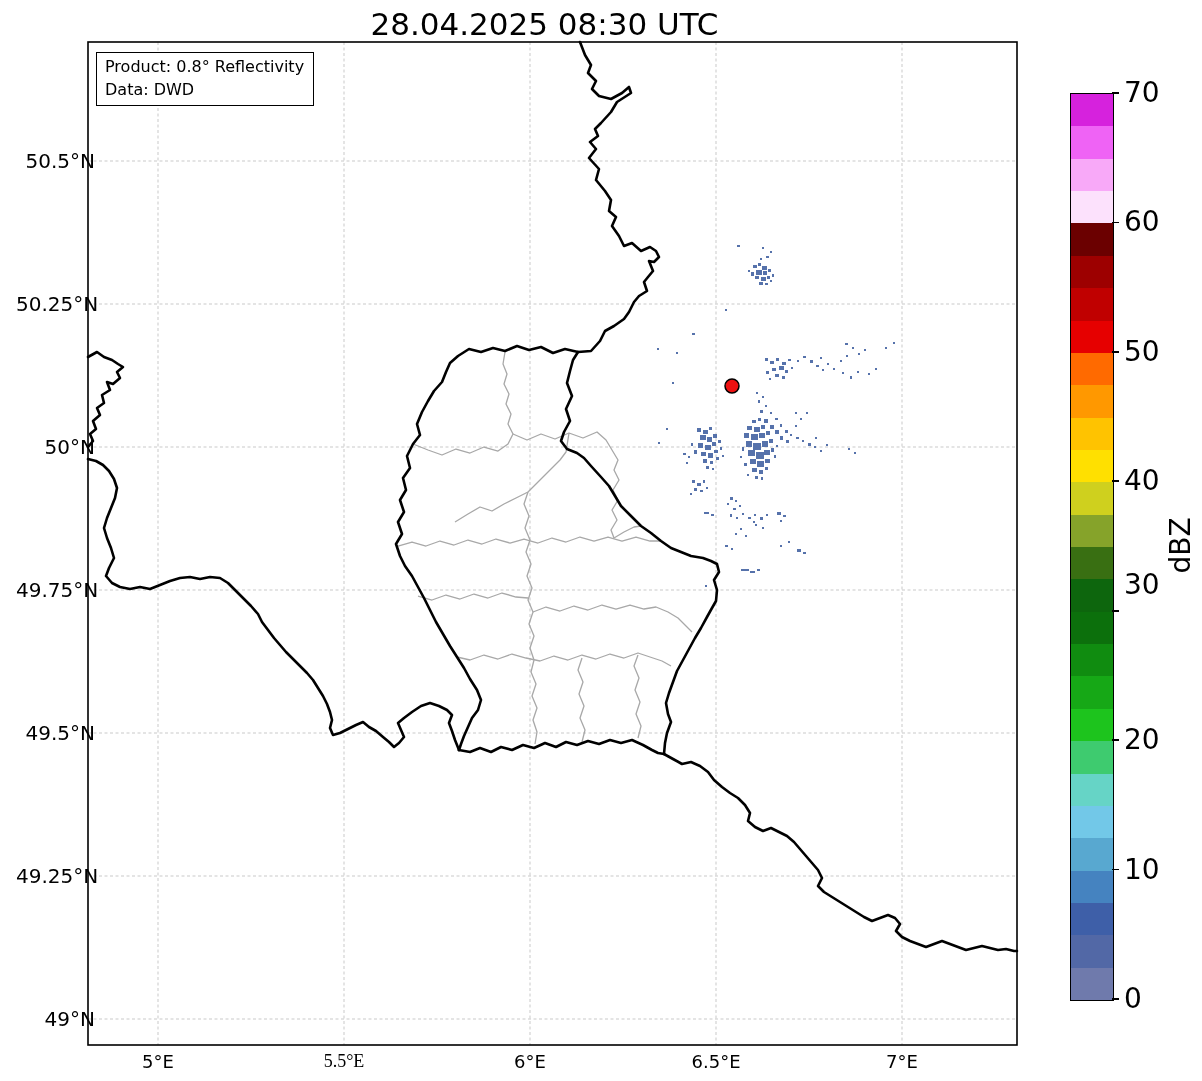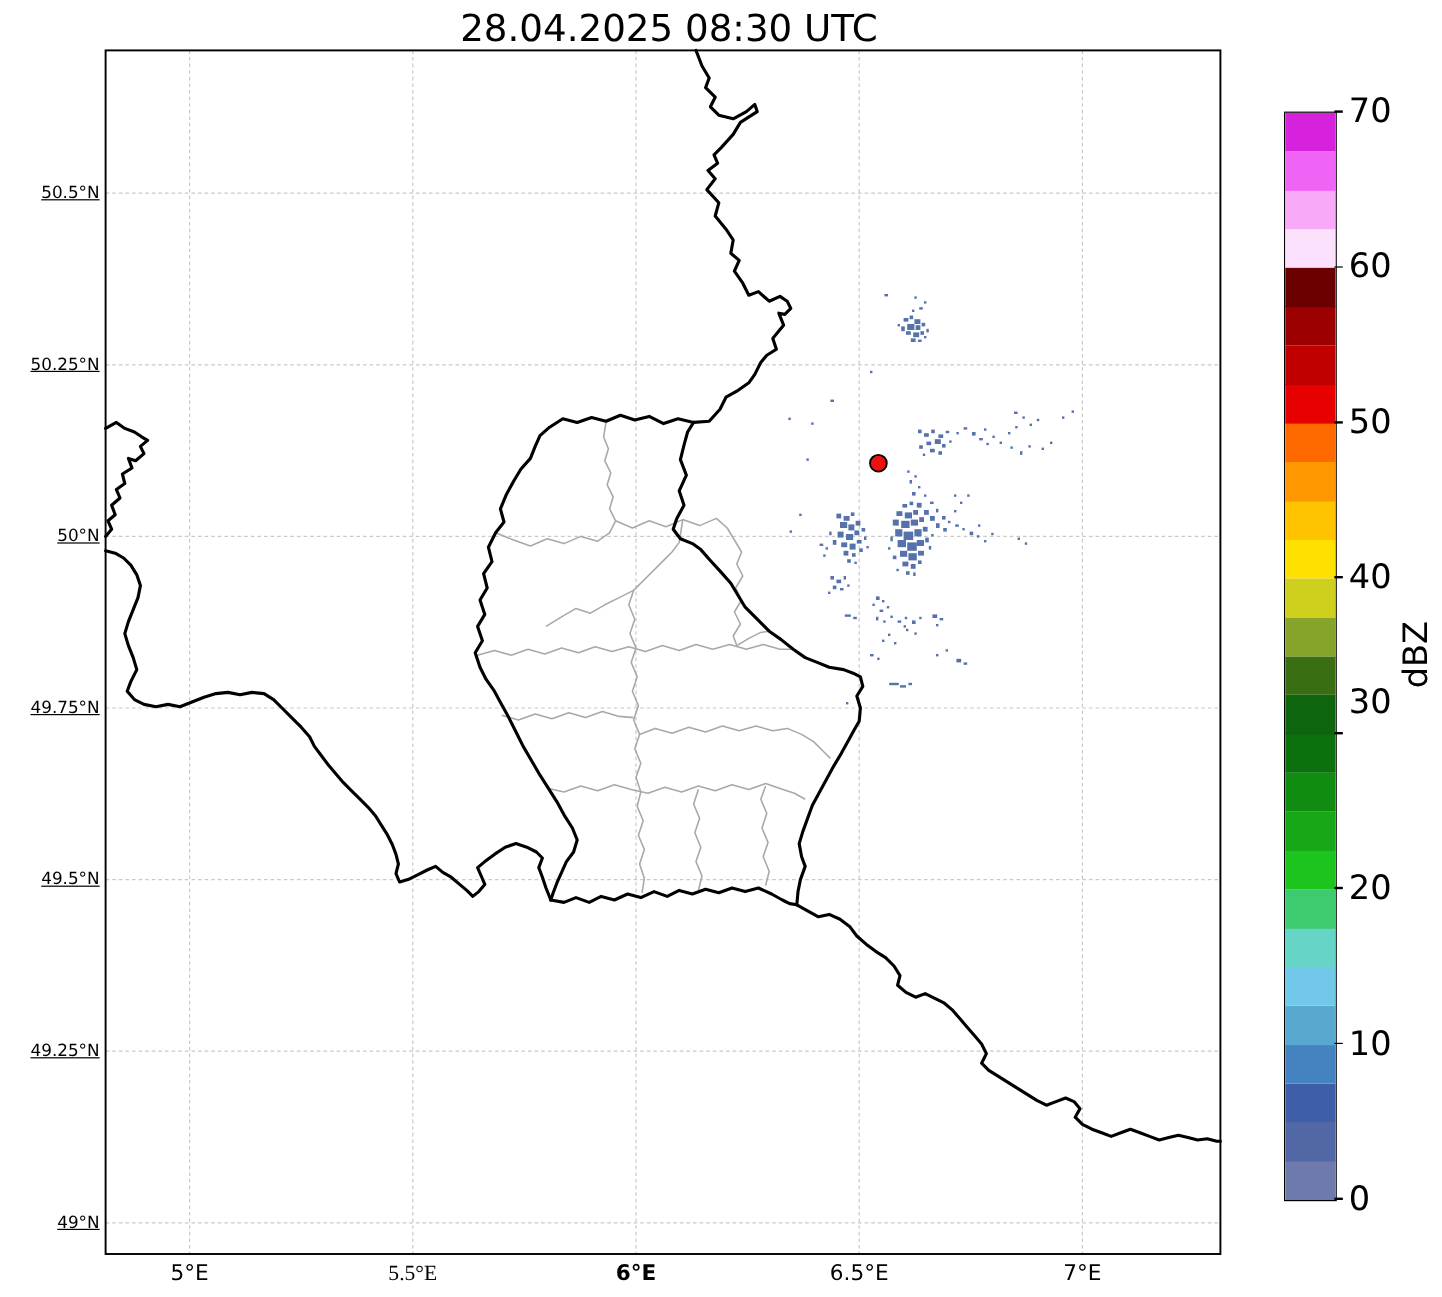--- a/index.html
+++ b/index.html
@@ -1,24 +1,24 @@
 <!DOCTYPE html>
 <html><head>
 <meta charset="utf-8">
 <style>
   html,body{margin:0;padding:0;background:#ffffff;}
   #fig{position:relative;width:1202px;height:1081px;background:#ffffff;
        font-family:"DejaVu Sans","Liberation Sans",sans-serif;color:#000;overflow:hidden;}
-  .title{position:absolute;left:93px;top:6px;width:929px;text-align:center;
+  .title{position:absolute;left:80px;top:6px;width:929px;text-align:center;
          font-size:31px;line-height:36px;white-space:nowrap;}
   #mapsvg{position:absolute;left:0;top:0;}
   .annot{position:absolute;left:96px;top:52px;border:1.6px solid #000;background:#fff;
          padding:2px 9px 4px 8px;font-size:16px;line-height:23px;z-index:5;}
   .xtick{position:absolute;top:1051px;width:90px;text-align:center;font-size:18px;}
-  .ytick{position:absolute;left:4px;width:79px;text-align:right;font-size:14px;height:24px;line-height:24px;text-decoration:underline;}
+  .ytick{position:absolute;left:16px;width:79px;text-align:right;font-size:20px;height:24px;line-height:24px;}
   .cbar{position:absolute;border:1.2px solid #000;overflow:hidden;}
   .cbar-seg{position:absolute;left:0;width:100%;}
   .cbar-tickmark{position:absolute;height:1.6px;background:#000;}
   .cbar-ticklabel{position:absolute;font-size:28px;height:34px;line-height:34px;text-align:right;}
   .cbar-axislabel{position:absolute;font-size:28px;text-align:center;
                   transform:rotate(-90deg);transform-origin:center center;white-space:nowrap;}
 </style>
 </head>
 <body>
 
@@ -246,25 +246,29 @@
         <rect x="788" y="541" width="2" height="2"></rect>
         <rect x="741" y="569" width="8" height="2"></rect>
         <rect x="750" y="571" width="5" height="2"></rect>
         <rect x="757" y="569" width="3" height="2"></rect>
         <rect x="705" y="585" width="2" height="2"></rect>
       </g>
       <circle cx="732" cy="386" r="7" fill="#ee1111" stroke="#000000" stroke-width="1.5"></circle>
       <rect x="88" y="42" width="929" height="1003" fill="none" stroke="#000" stroke-width="1.6"></rect>
     </svg>
 
+  <div class="annot">
+    <div>Product: 0.8° Reflectivity</div>
+    <div>Data: DWD</div>
+  </div>
 
   <div id="xticks">
       <div class="xtick" style="left: 113px;">5°E</div>
       <div class="xtick" style="left: 299px; font-family: Liberation Serif, serif;">5.5°E</div>
-      <div class="xtick" style="left: 485px; font-weight: bold;">6°E</div>
+      <div class="xtick" style="left: 485px;">6°E</div>
       <div class="xtick" style="left: 671px;">6.5°E</div>
       <div class="xtick" style="left: 857px;">7°E</div>
     </div>
   <div id="yticks">
       <div class="ytick" style="top: 149px;">50.5°N</div>
       <div class="ytick" style="top: 292px; text-align: right;">50.25°N</div>
       <div class="ytick" style="top: 435px;">50°N</div>
       <div class="ytick" style="top: 578px;">49.75°N</div>
       <div class="ytick" style="top: 721px;">49.5°N</div>
       <div class="ytick" style="top: 864px;">49.25°N</div>

